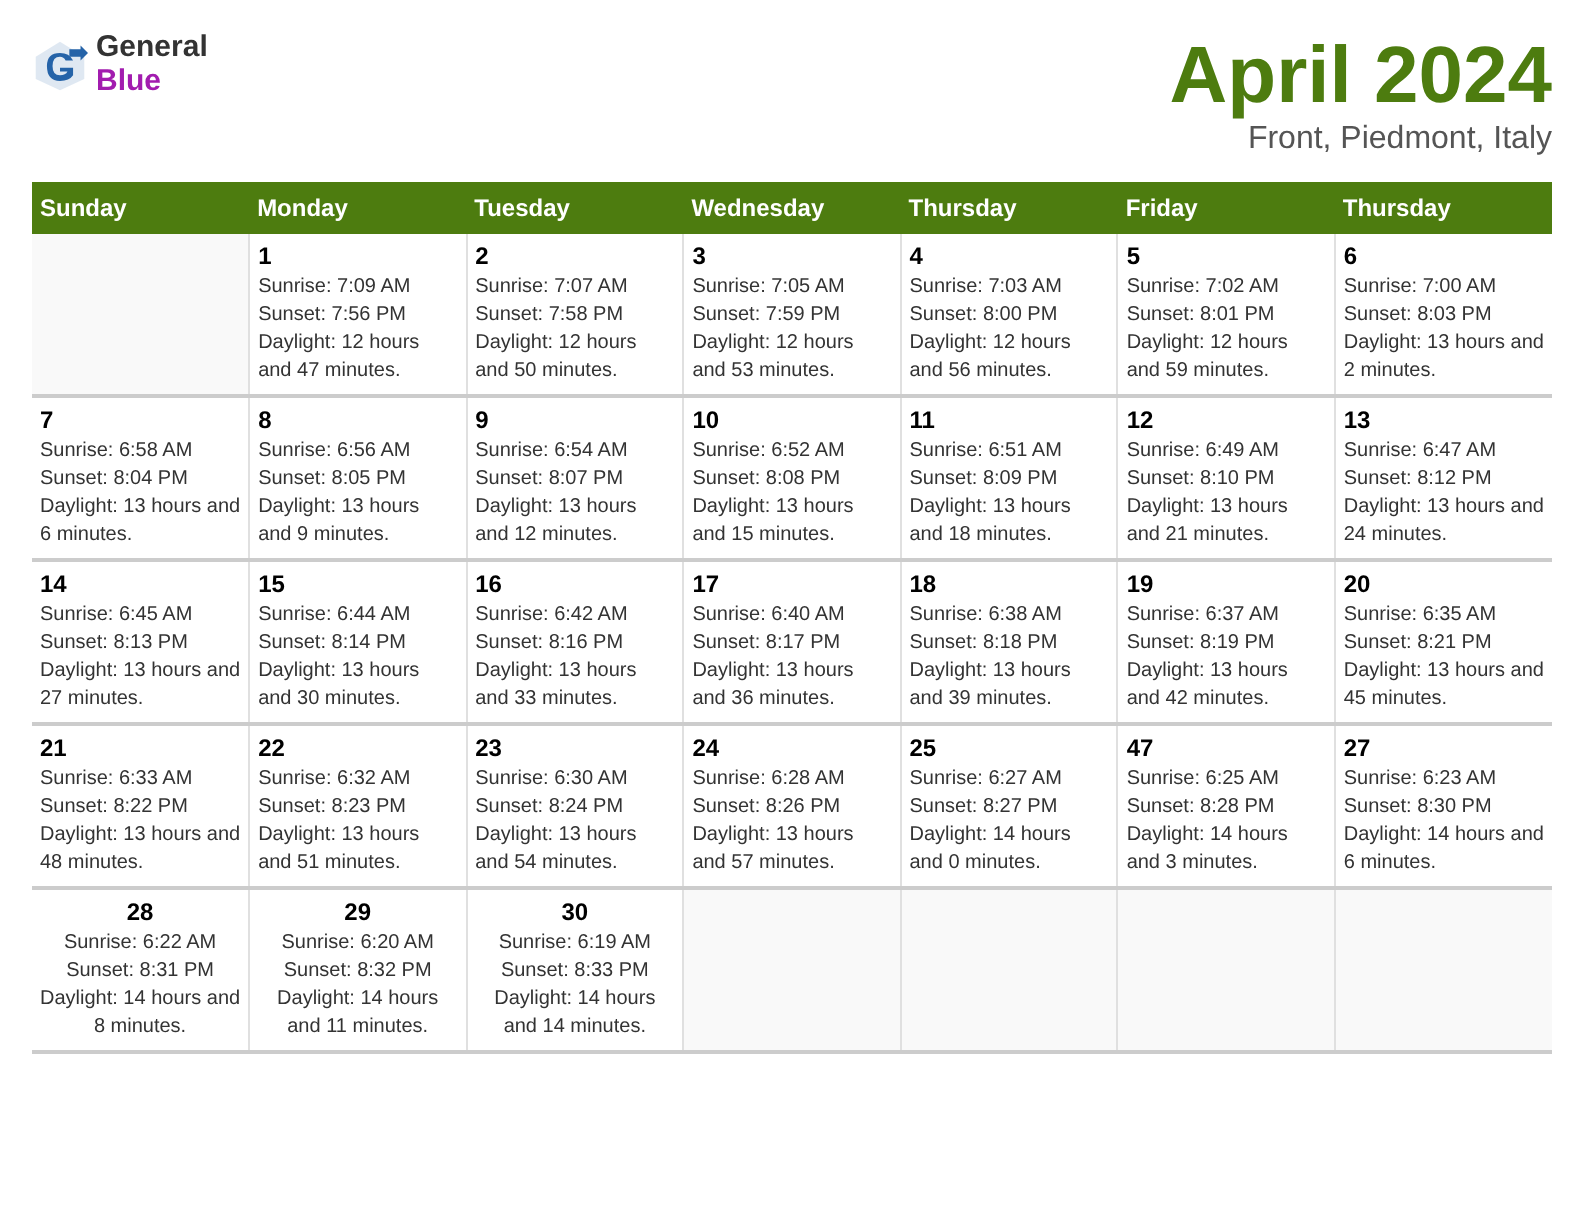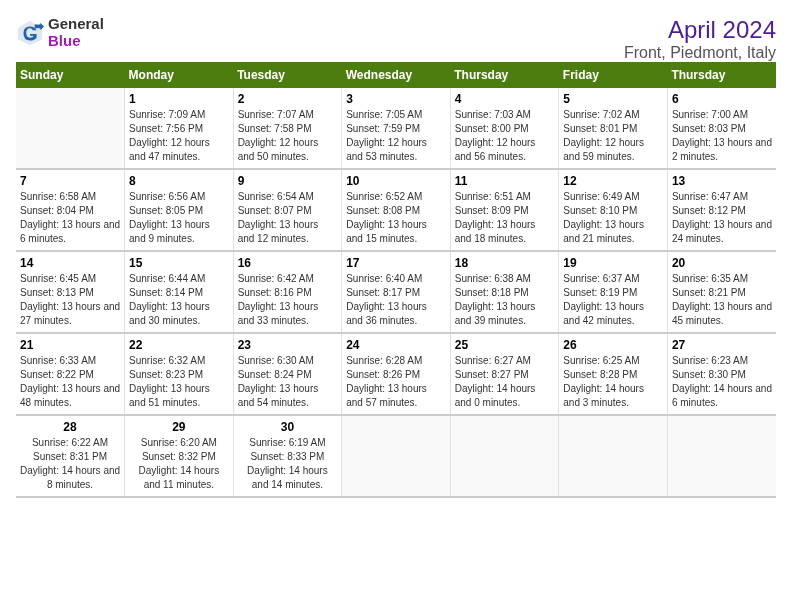--- a/index.html
+++ b/index.html
@@ -7,21 +7,21 @@
       font-family: Arial, sans-serif;
       background: #fff;
       width: 792px;
       min-height: 612px;
       padding: 16px;
     }
     .header {
       display: flex;
       justify-content: space-between;
       align-items: flex-start;
-      margin-bottom: 0;
+      margin-bottom: 12px;
     }
     .logo {
       display: flex;
       align-items: center;
       gap: 4px;
     }
     .logo-text {
       display: flex;
       flex-direction: column;
       line-height: 1.1;
@@ -37,23 +37,23 @@
       color: #a21caf;
     }
     .logo-icon {
       width: 28px;
       height: 28px;
     }
     .title-section {
       text-align: right;
     }
     .main-title {
-      font-size: 24px;
-      font-weight: normal;
-      color: #4c1d95;
+      font-size: 40px;
+      font-weight: bold;
+      color: #4d7c0f;
     }
     .subtitle {
       font-size: 16px;
       color: #555;
     }
     table {
       width: 100%;
       border-collapse: collapse;
       font-size: 11px;
     }
@@ -228,21 +228,21 @@
         </td>
         <td>
           <span class="day-num">24</span>
           <div class="day-info">Sunrise: 6:28 AM<br>Sunset: 8:26 PM<br>Daylight: 13 hours and 57 minutes.</div>
         </td>
         <td>
           <span class="day-num">25</span>
           <div class="day-info">Sunrise: 6:27 AM<br>Sunset: 8:27 PM<br>Daylight: 14 hours and 0 minutes.</div>
         </td>
         <td>
-          <span class="day-num">26</span>
+          <span class="day-num">47</span>
           <div class="day-info">Sunrise: 6:25 AM<br>Sunset: 8:28 PM<br>Daylight: 14 hours and 3 minutes.</div>
         </td>
         <td>
           <span class="day-num">27</span>
           <div class="day-info">Sunrise: 6:23 AM<br>Sunset: 8:30 PM<br>Daylight: 14 hours and 6 minutes.</div>
         </td>
       </tr>
       <tr style="border-bottom: 2px solid rgb(204, 204, 204); text-align: center;">
         <td>
           <span class="day-num">28</span>

